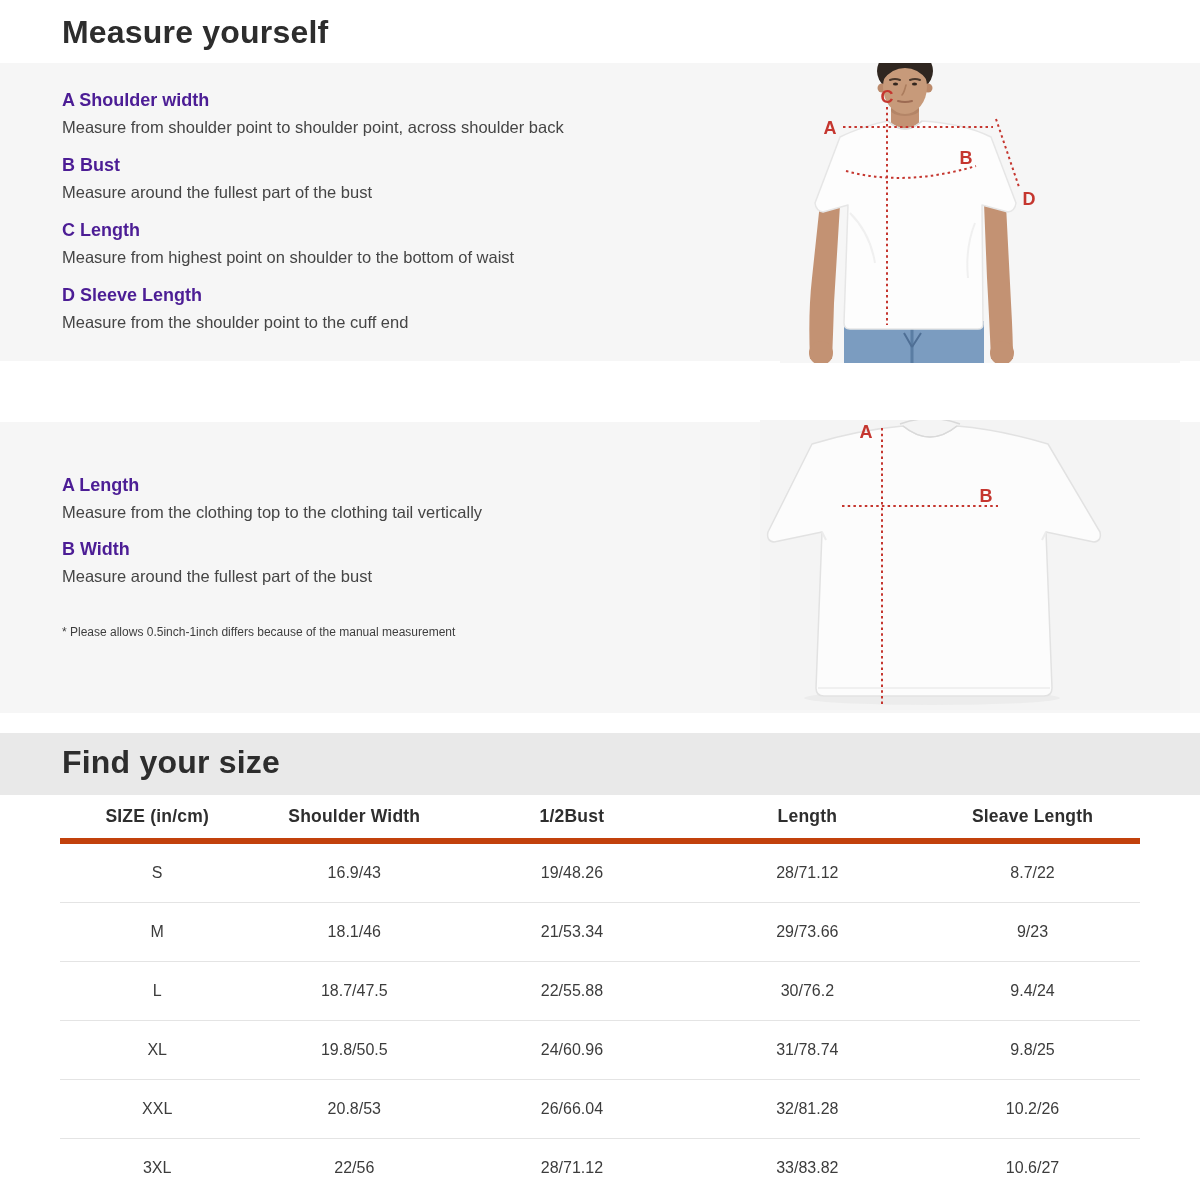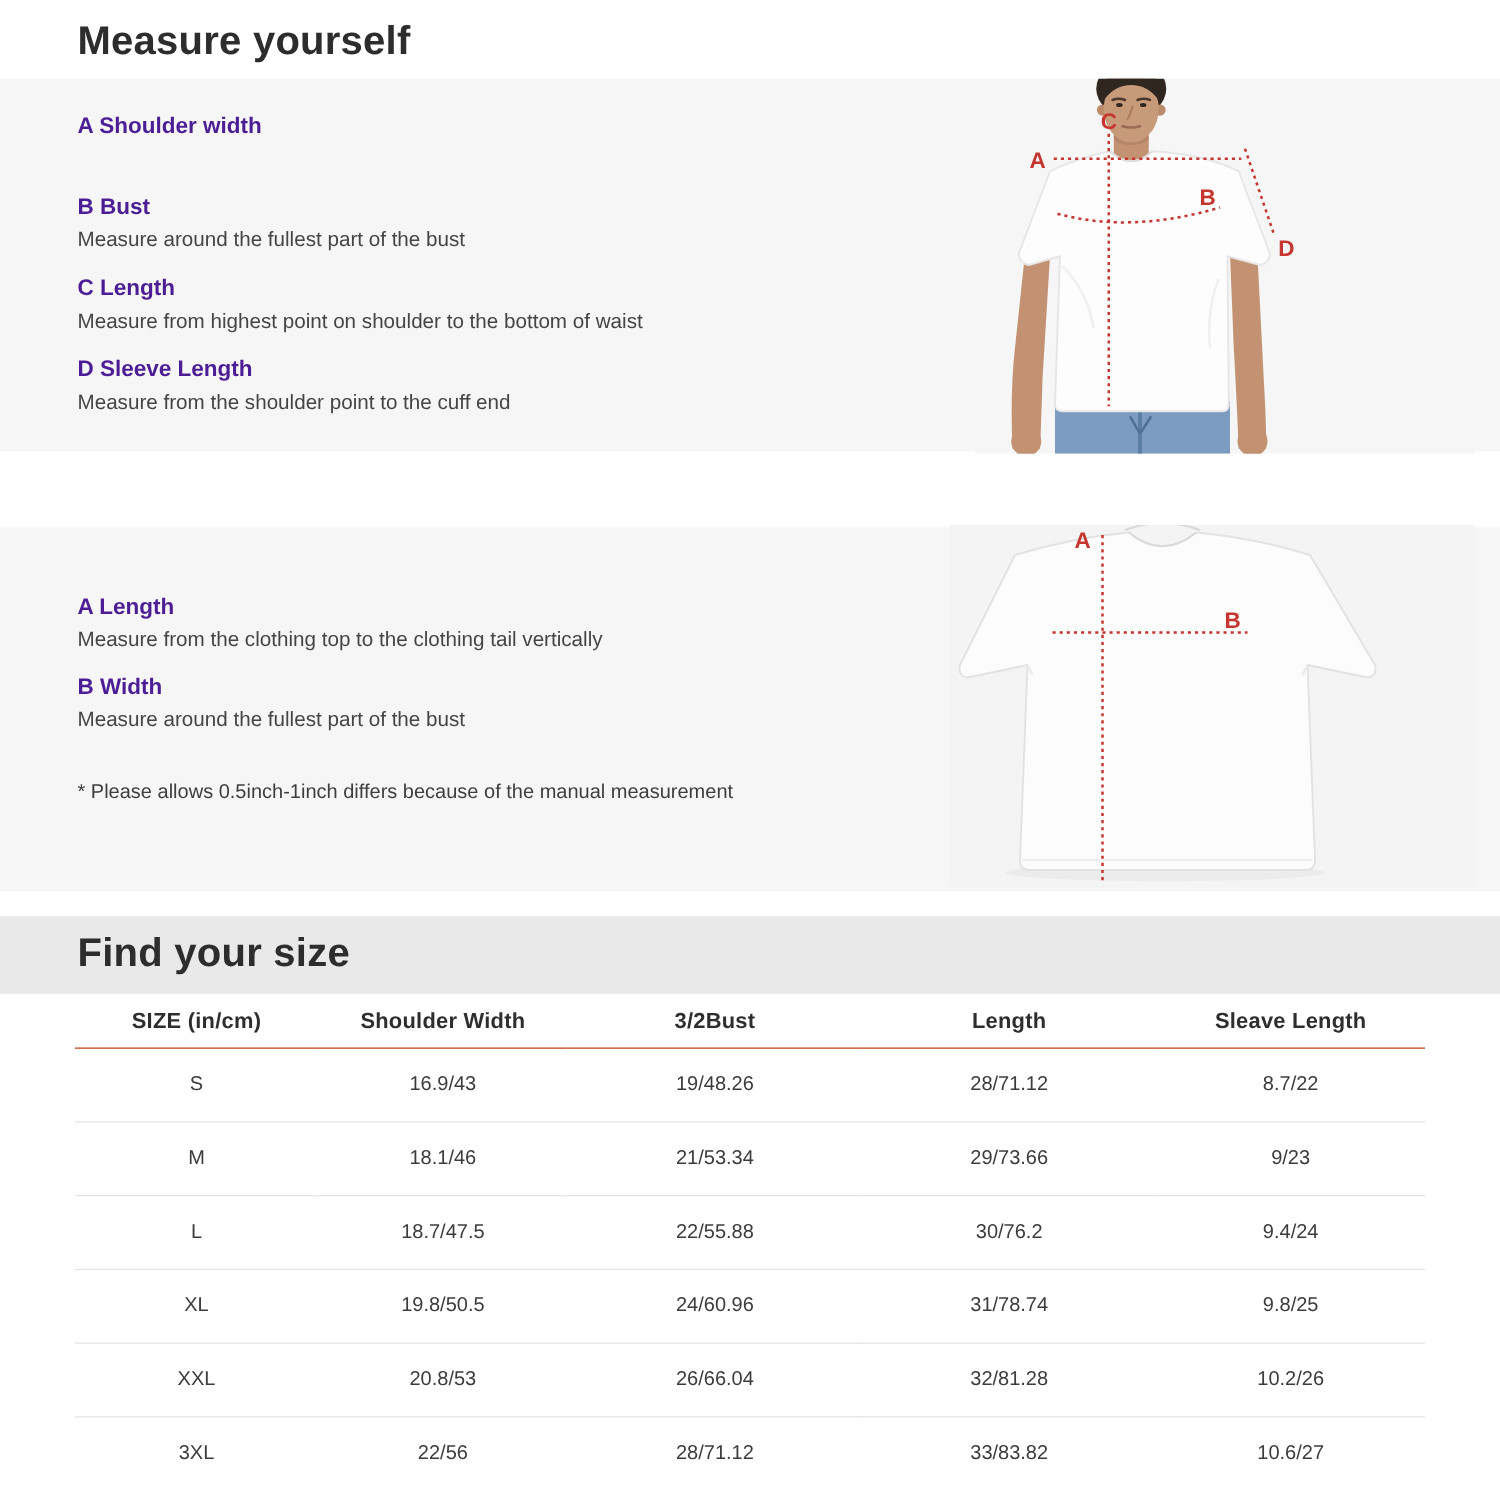--- a/index.html
+++ b/index.html
@@ -13,34 +13,34 @@
   .s2-bg{top:422px;height:291px;background:#f6f6f6;}
   .s3-band{top:733px;height:62px;background:#e9e9e9;}
 
   .title{position:absolute;left:62px;margin:0;font-size:32px;font-weight:700;color:#2d2d2d;letter-spacing:.2px;white-space:nowrap;}
   .t1{top:14px;}
   .t2{top:370px;}
   .t3{top:744px;}
 
   .h-item{position:absolute;left:62px;font-size:18px;font-weight:700;color:#4c1d95;white-space:nowrap;}
   .d-item{position:absolute;left:62px;font-size:16.5px;font-weight:400;color:#454545;white-space:nowrap;}
-  .note{position:absolute;left:62px;top:625px;font-size:16px;color:#3e3e3e;white-space:nowrap;}
+  .note{position:absolute;left:62px;top:625px;font-size:12px;color:#3e3e3e;white-space:nowrap;}
 
   .photo{position:absolute;display:block;}
   .photo-man{left:780px;top:63px;}
   .photo-shirt{left:760px;top:420px;}
 
   .size-table{
     position:absolute;left:60px;top:795px;width:1080px;
     border-collapse:collapse;table-layout:fixed;
   }
   .size-table th{
     height:43px;font-size:17.5px;font-weight:700;color:#2e2e2e;
     text-align:center;vertical-align:middle;padding:0;letter-spacing:.2px;
-    border-bottom:1px solid #c2410c;
+    border-bottom:6px solid #c2410c;
   }
   .size-table td{
     height:58px;font-size:16px;font-weight:400;color:#3c3c3c;
     text-align:center;vertical-align:middle;padding:0;
     border-bottom:1px solid #e4e4e4;background:#ffffff;
   }
   .size-table tbody tr:last-child td{border-bottom:none;}
 
   .red-dash{stroke:#c5362f;stroke-width:2;fill:none;stroke-dasharray:2.5 3.2;}
   .red-label{fill:#c5362f;font-family:"Liberation Sans",sans-serif;font-size:18px;font-weight:700;}
@@ -50,20 +50,21 @@
 
 <div class="canvas">
 
   <div class="bg s1-bg"></div>
   <div class="bg s2-bg"></div>
   <div class="bg s3-band"></div>
 
   <h1 class="title t1">Measure yourself</h1>
 
   <div class="h-item" style="top:90px">A Shoulder width</div>
+  <div class="d-item" style="top:118px">Measure from shoulder point to shoulder point, across shoulder back</div>
   <div class="h-item" style="top:155px">B Bust</div>
   <div class="d-item" style="top:183px">Measure around the fullest part of the bust</div>
   <div class="h-item" style="top:220px">C Length</div>
   <div class="d-item" style="top:248px">Measure from highest point on shoulder to the bottom of waist</div>
   <div class="h-item" style="top:285px">D Sleeve Length</div>
   <div class="d-item" style="top:313px">Measure from the shoulder point to the cuff end</div>
 
   <svg class="photo photo-man" width="400" height="300" viewBox="0 0 400 300">
     <rect x="0" y="0" width="400" height="300" fill="#f6f6f6"></rect>
     <g>
@@ -158,21 +159,21 @@
       <col style="width:18%">
         <col style="width:18.5%">
         <col style="width:21.8%">
         <col style="width:21.8%">
         <col style="width:19.9%">
     </colgroup>
     <thead>
       <tr>
         <th>SIZE (in/cm)</th>
         <th>Shoulder Width</th>
-        <th>3/2Bust</th>
+        <th>1/2Bust</th>
         <th>Length</th>
         <th>Sleave Length</th>
       </tr>
     </thead>
     <tbody>
       <tr>
         <td>S</td>
         <td>16.9/43</td>
         <td>19/48.26</td>
         <td>28/71.12</td>

